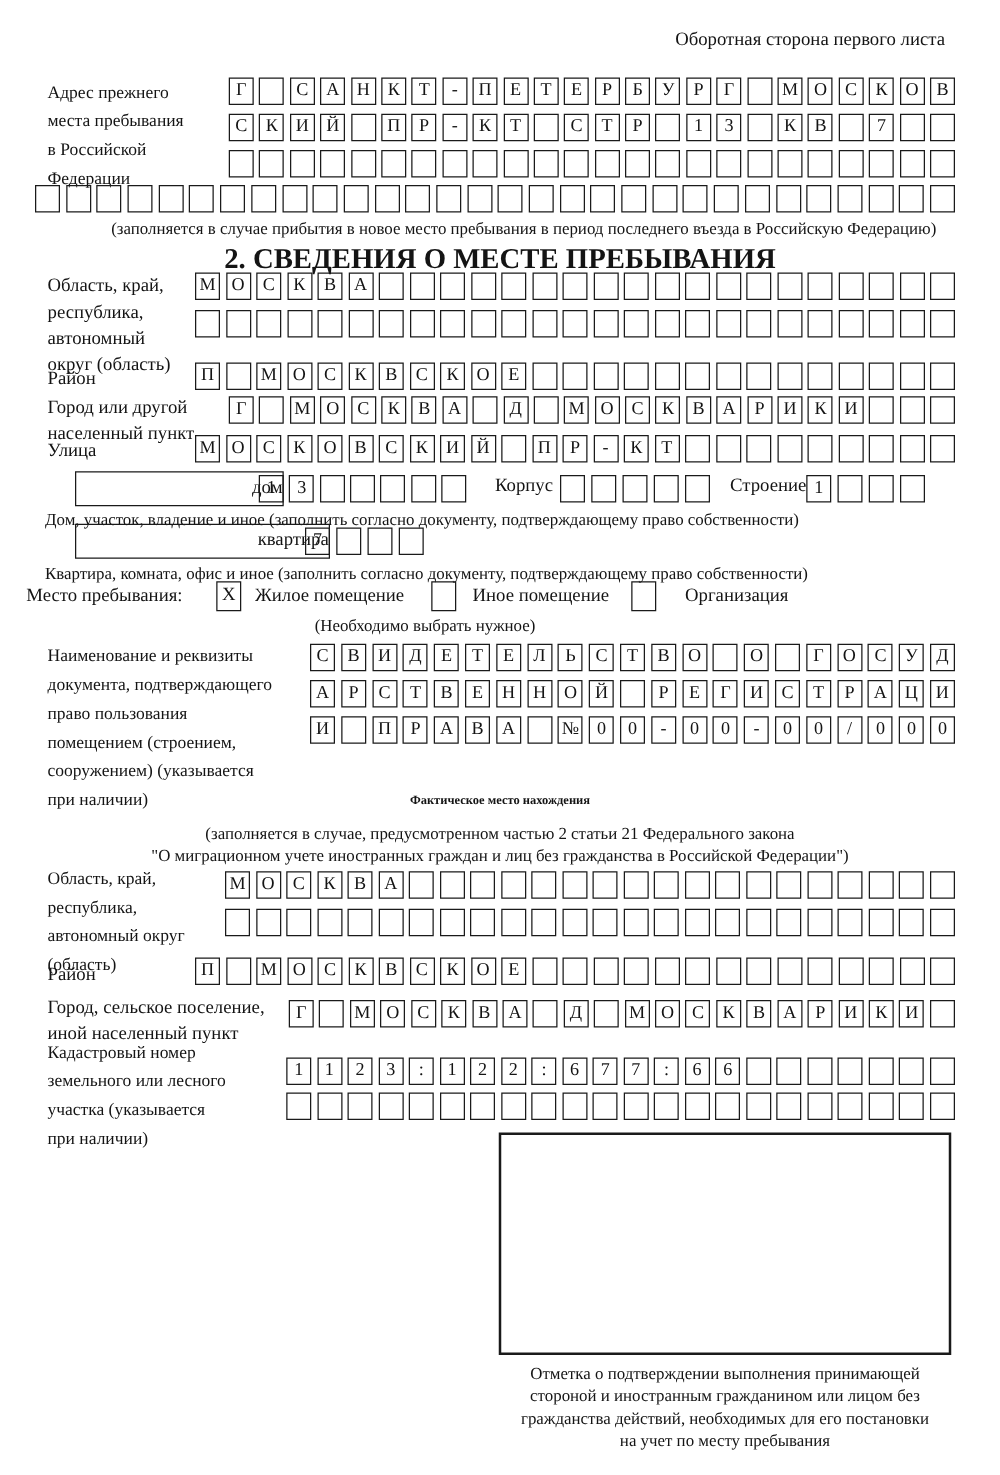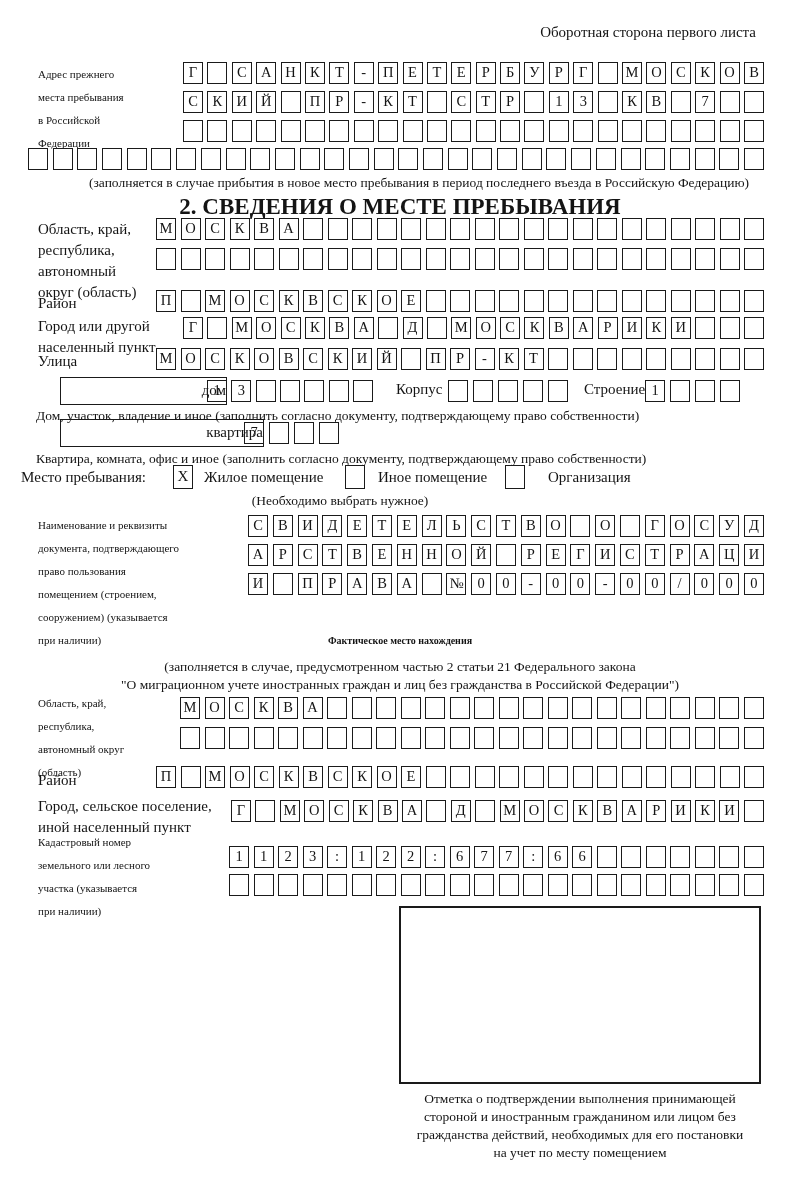--- a/index.html
+++ b/index.html
@@ -1,20 +1,20 @@
 <!DOCTYPE html>
 <html><head>
 <meta charset="utf-8">
 <style>
   html,body{margin:0;padding:0;background:#fff;}
   .page{position:relative;width:800px;height:1180px;background:#fff;overflow:hidden;
         font-family:"Liberation Serif","DejaVu Serif",serif;color:#141414;}
   .abs{position:absolute;}
   .lbl{font-size:15px;line-height:21px;white-space:pre-line;}
-  .lbl23{font-size:11px;line-height:23px;white-space:pre-line;}
+  .lbl23{font-size:14px;line-height:23px;white-space:pre-line;}
   .small{font-size:13.5px;line-height:18px;}
   .center{text-align:center;}
   .title{font-weight:700;font-size:23px;}
   .title2{font-weight:700;font-size:10px;}
   .boxrow{position:absolute;display:flex;justify-content:space-between;height:22px;}
   .cell{flex:0 0 20px;width:20px;height:22px;border:1.6px solid #1a1a1a;box-sizing:border-box;
         font-size:14.5px;line-height:18px;text-align:center;overflow:hidden;}
   .wbox{position:absolute;border:1.7px solid #1a1a1a;box-sizing:border-box;height:28px;
         text-align:right;font-size:15px;line-height:25px;margin-left:28px;}
   .cb{position:absolute;width:20px;height:24px;border:1.7px solid #1a1a1a;box-sizing:border-box;
@@ -581,15 +581,15 @@
       <span class="cell"></span>
       <span class="cell"></span>
       <span class="cell"></span>
       <span class="cell"></span>
     </div>
 
   <div class="bigbox" style="left:399px;top:906px;width:362px;height:178px;"></div>
   <div class="abs small center" style="left:390px;top:1090px;width:380px;white-space:pre-line;">Отметка о подтверждении выполнения принимающей
 стороной и иностранным гражданином или лицом без
 гражданства действий, необходимых для его постановки
-на учет по месту помещением</div>
+на учет по месту пребывания</div>
 
 </div>
 
 </body></html>

